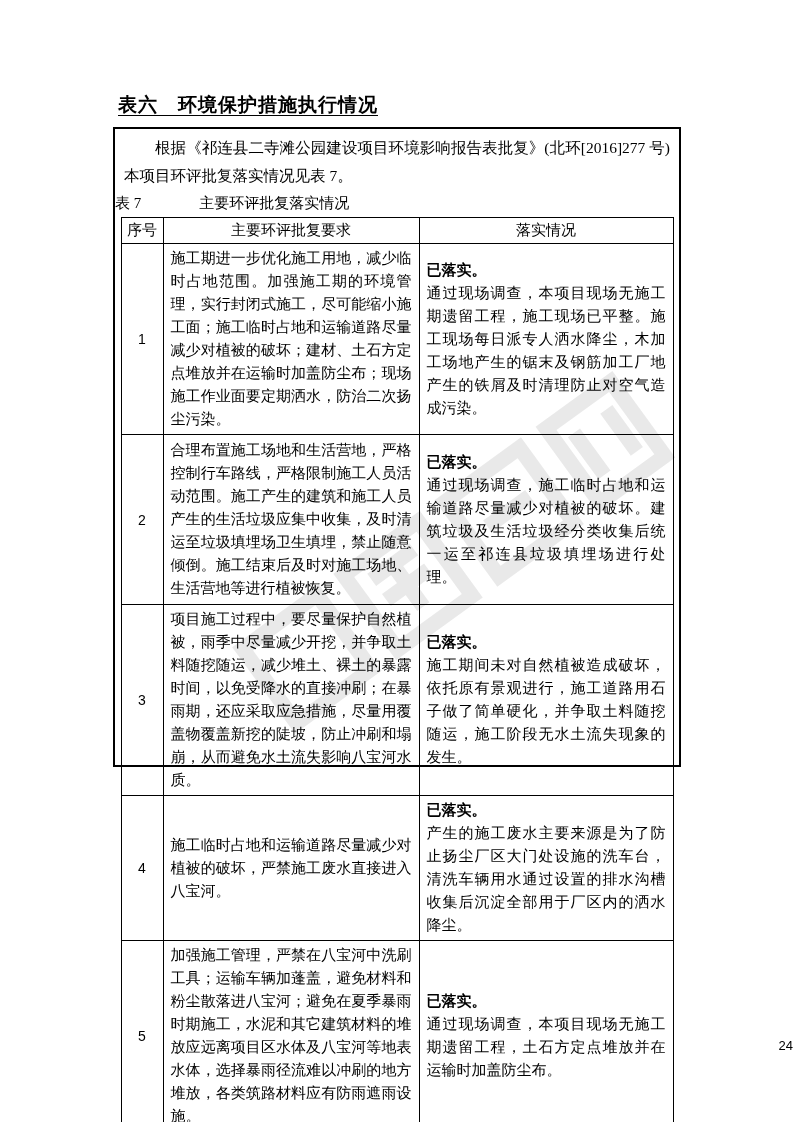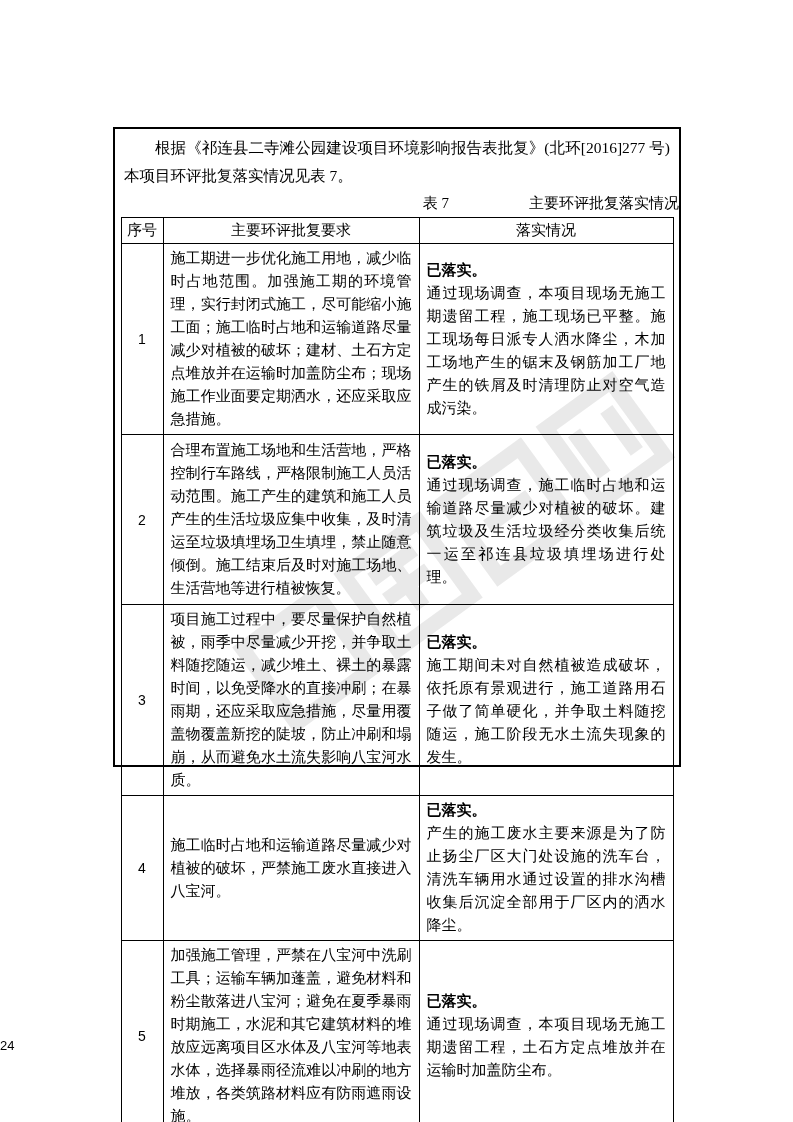--- a/index.html
+++ b/index.html
@@ -27,21 +27,21 @@
     border:2px solid #000;box-sizing:border-box;
     background:transparent;
   }
   .intro{
     margin:5px 9px 0 9px;
     font-size:15.5px;line-height:28px;
     text-indent:2em;text-align:justify;
   }
   .caption{
     margin-top:2px;
-    display:flex;justify-content:flex-end;align-items:baseline;gap:80px;
+    display:flex;justify-content:flex-start;align-items:baseline;gap:58px;
     font-size:15px;line-height:22px;
   }
   table.review{
     margin:3px auto 0 auto;
     border-collapse:collapse;table-layout:fixed;
     width:552px;
   }
   table.review th, table.review td{
     border:1.5px solid #000;
     font-weight:normal;
@@ -59,41 +59,42 @@
   td.cell-req, td.cell-status{
     font-size:15px;line-height:23px;
     padding:3px 7px;vertical-align:middle;
     text-align:justify;
   }
   tr.r1{height:170px;} tr.r2{height:170px;} tr.r3{height:168px;}
   tr.r4{height:121px;} tr.r5{height:161px;}
   .status-head{margin-bottom:0;font-weight:bold;}
   .page-number{
     position:absolute;left:0;top:1038px;width:100%;
-    text-align:left;font-size:13px;z-index:2;
+    text-align:right;font-size:13px;z-index:2;
     font-family:"Liberation Sans","DejaVu Sans",sans-serif;
   }
 </style>
 </head>
 <body>
 
 <div class="page">
 
   <svg class="watermark" viewBox="0 0 560 440" aria-hidden="true">
     <g transform="rotate(-36 280 220)" fill="none" stroke="#e6e6e6" stroke-width="15">
       <rect x="60" y="170" width="92" height="92"></rect>
       <rect x="185" y="170" width="92" height="92"></rect>
       <path d="M205 190 h52 M205 215 h52 M231 190 v52"></path>
       <rect x="310" y="170" width="92" height="92"></rect>
       <path d="M330 215 h52"></path>
       <rect x="435" y="170" width="80" height="92"></rect>
       <path d="M455 190 v52 M495 190 v52"></path>
     </g>
   </svg>
 
+  <div class="doc-title">表六　环境保护措施执行情况</div>
 
   <div class="outer-box">
 
     <p class="intro">根据《祁连县二寺滩公园建设项目环境影响报告表批复》(北环[2016]277 号)本项目环评批复落实情况见表 7。</p>
 
     <div class="caption">
       <span>表 7</span>
       <span>主要环评批复落实情况</span>
     </div>
 
@@ -106,21 +107,21 @@
       <thead>
         <tr>
           <th class="hdr">序号</th>
           <th class="hdr">主要环评批复要求</th>
           <th class="hdr">落实情况</th>
         </tr>
       </thead>
       <tbody>
         <tr class="r1">
           <td class="cell-no">1</td>
-          <td class="cell-req">施工期进一步优化施工用地，减少临时占地范围。加强施工期的环境管理，实行封闭式施工，尽可能缩小施工面；施工临时占地和运输道路尽量减少对植被的破坏；建材、土石方定点堆放并在运输时加盖防尘布；现场施工作业面要定期洒水，还应采取应急措施。</td>
+          <td class="cell-req">施工期进一步优化施工用地，减少临时占地范围。加强施工期的环境管理，实行封闭式施工，尽可能缩小施工面；施工临时占地和运输道路尽量减少对植被的破坏；建材、土石方定点堆放并在运输时加盖防尘布；现场施工作业面要定期洒水，防治二次扬尘污染。</td>
           <td class="cell-status">
             <div class="status-head">已落实。</div>
             <div class="status-detail">通过现场调查，本项目现场无施工期遗留工程，施工现场已平整。施工现场每日派专人洒水降尘，木加工场地产生的锯末及钢筋加工厂地产生的铁屑及时清理防止对空气造成污染。</div>
           </td>
         </tr>
         <tr class="r2">
           <td class="cell-no">2</td>
           <td class="cell-req">合理布置施工场地和生活营地，严格控制行车路线，严格限制施工人员活动范围。施工产生的建筑和施工人员产生的生活垃圾应集中收集，及时清运至垃圾填埋场卫生填埋，禁止随意倾倒。施工结束后及时对施工场地、生活营地等进行植被恢复。</td>
           <td class="cell-status">
             <div class="status-head">已落实。</div>

